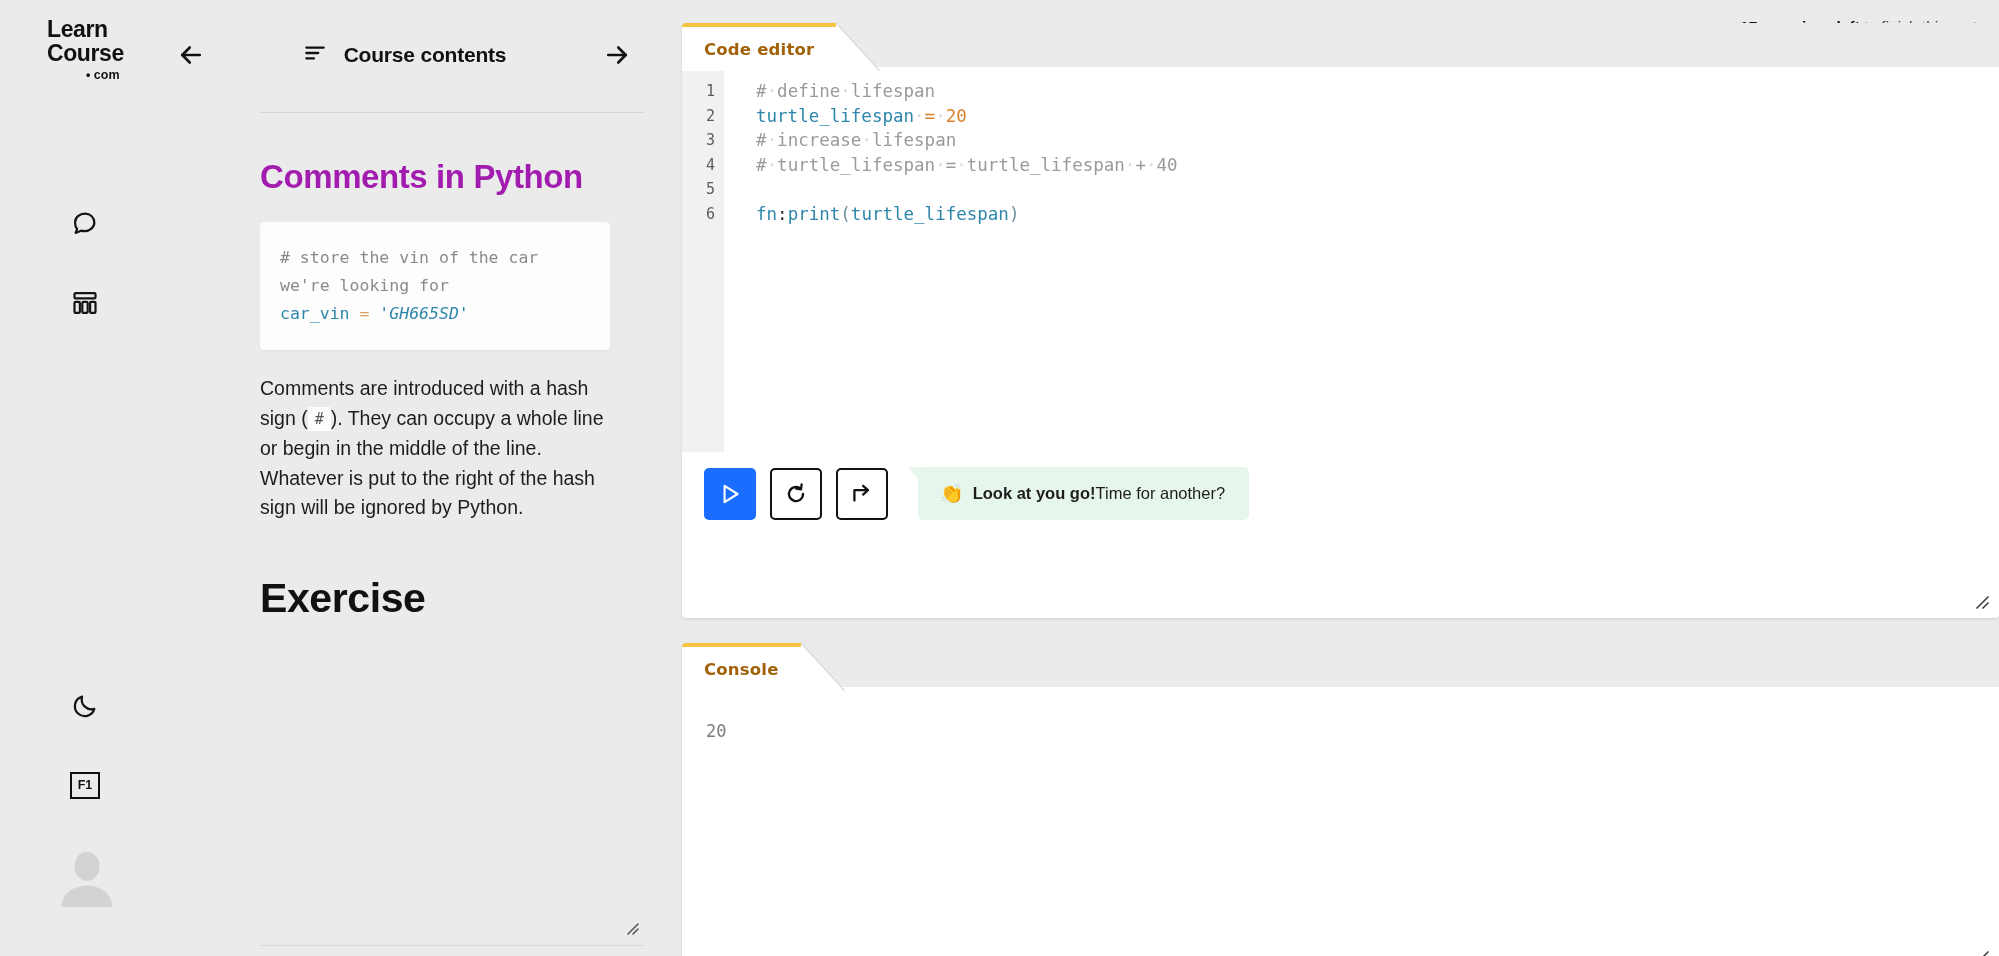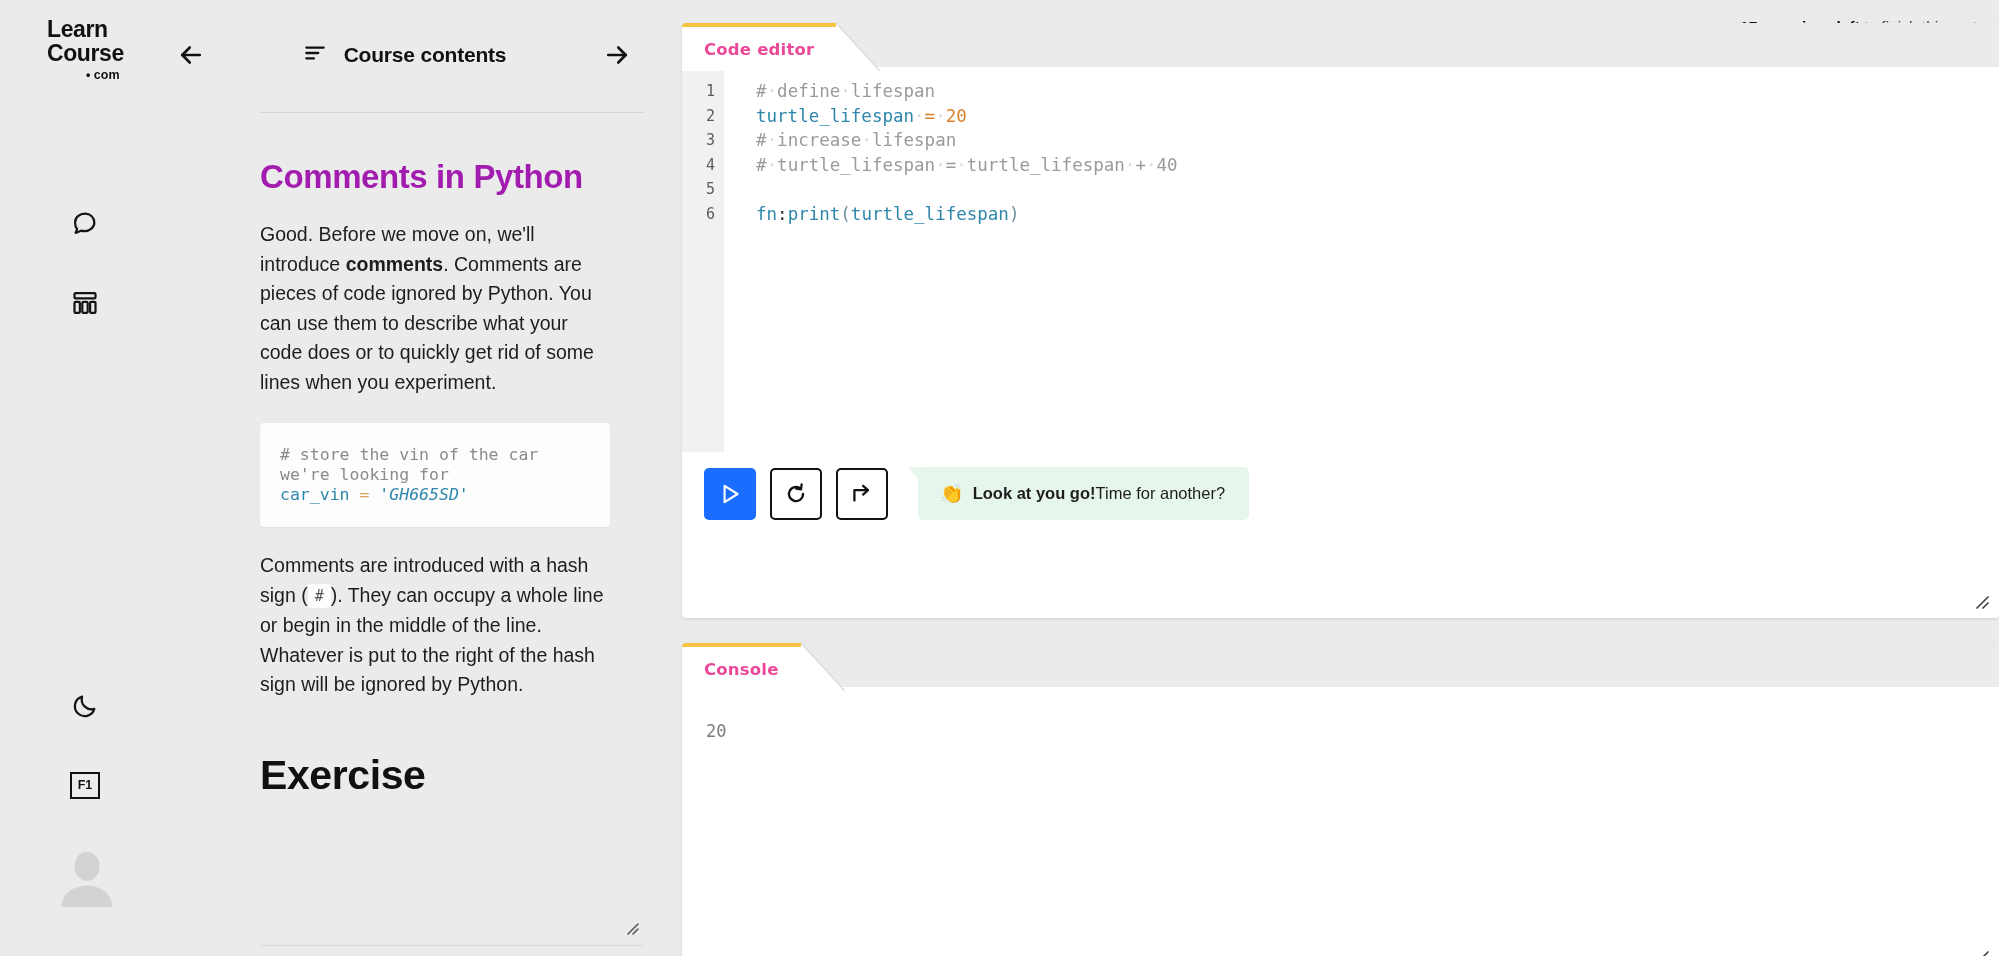--- a/index.html
+++ b/index.html
@@ -145,21 +145,21 @@
     vertical-align: 1px;
   }
 
   .code-card {
     margin-top: 26px;
     background: #fdfdfd;
     border-radius: 4px;
     padding: 22px 20px;
     font-family: "DejaVu Sans Mono", monospace;
     font-size: 16.5px;
-    line-height: 20px;
+    line-height: 28px;
     white-space: pre-wrap;
     box-shadow: 0 1px 2px rgba(0,0,0,0.05);
   }
   .tok-comment { color: #8a8a8a; }
   .tok-var     { color: #2e86ab; }
   .tok-op      { color: #d9a05b; }
   .tok-str     { color: #2e86ab; font-style: italic; }
 
   #lesson-bottom-rule {
     position: absolute;
@@ -221,21 +221,21 @@
     display: flex;
     align-items: center;
     padding: 0 0 0 22px;
     z-index: 3;
     cursor: pointer;
   }
   .tab-label {
     font-family: "DejaVu Sans", sans-serif;
     font-size: 16.5px;
     font-weight: 700;
-    color: #ec4899;
+    color: #a16207;
     letter-spacing: 0.2px;
     white-space: nowrap;
   }
   .tab-slope {
     position: absolute;
     right: -44px; top: -4px;
     width: 44px; height: 48px;
     overflow: hidden;
   }
   .tab-slope svg { display: block; }
@@ -424,21 +424,20 @@
           <path d="M5 12h14"></path>
             <path d="M13 6l6 6-6 6"></path>
         </svg>
       </div>
     </div>
     <div id="header-rule"></div>
 
     <div id="lesson-body">
       <h1 class="lesson-h">Comments in Python</h1>
 
-      <p class="lesson-p"><span>Good. Before we move on, we'll introduce </span><b>comments</b><span>. Comments are pieces of code ignored by Python. You can use them to describe what your code does or to quickly get rid of some lines when you experiment.</span></p>
 
       <div class="code-card"><span class="tok-comment"># store the vin of the car we're looking for</span>
 <span class="tok-var">car_vin</span> <span class="tok-op">=</span> <span class="tok-str">'GH665SD'</span></div>
 
       <p class="lesson-p"><span>Comments are introduced with a hash sign (</span><code class="inline">#</code><span>). They can occupy a whole line or begin in the middle of the line. Whatever is put to the right of the hash sign will be ignored by Python.</span></p>
 
       <h2 class="lesson-h2">Exercise</h2>
 
     </div>
 

